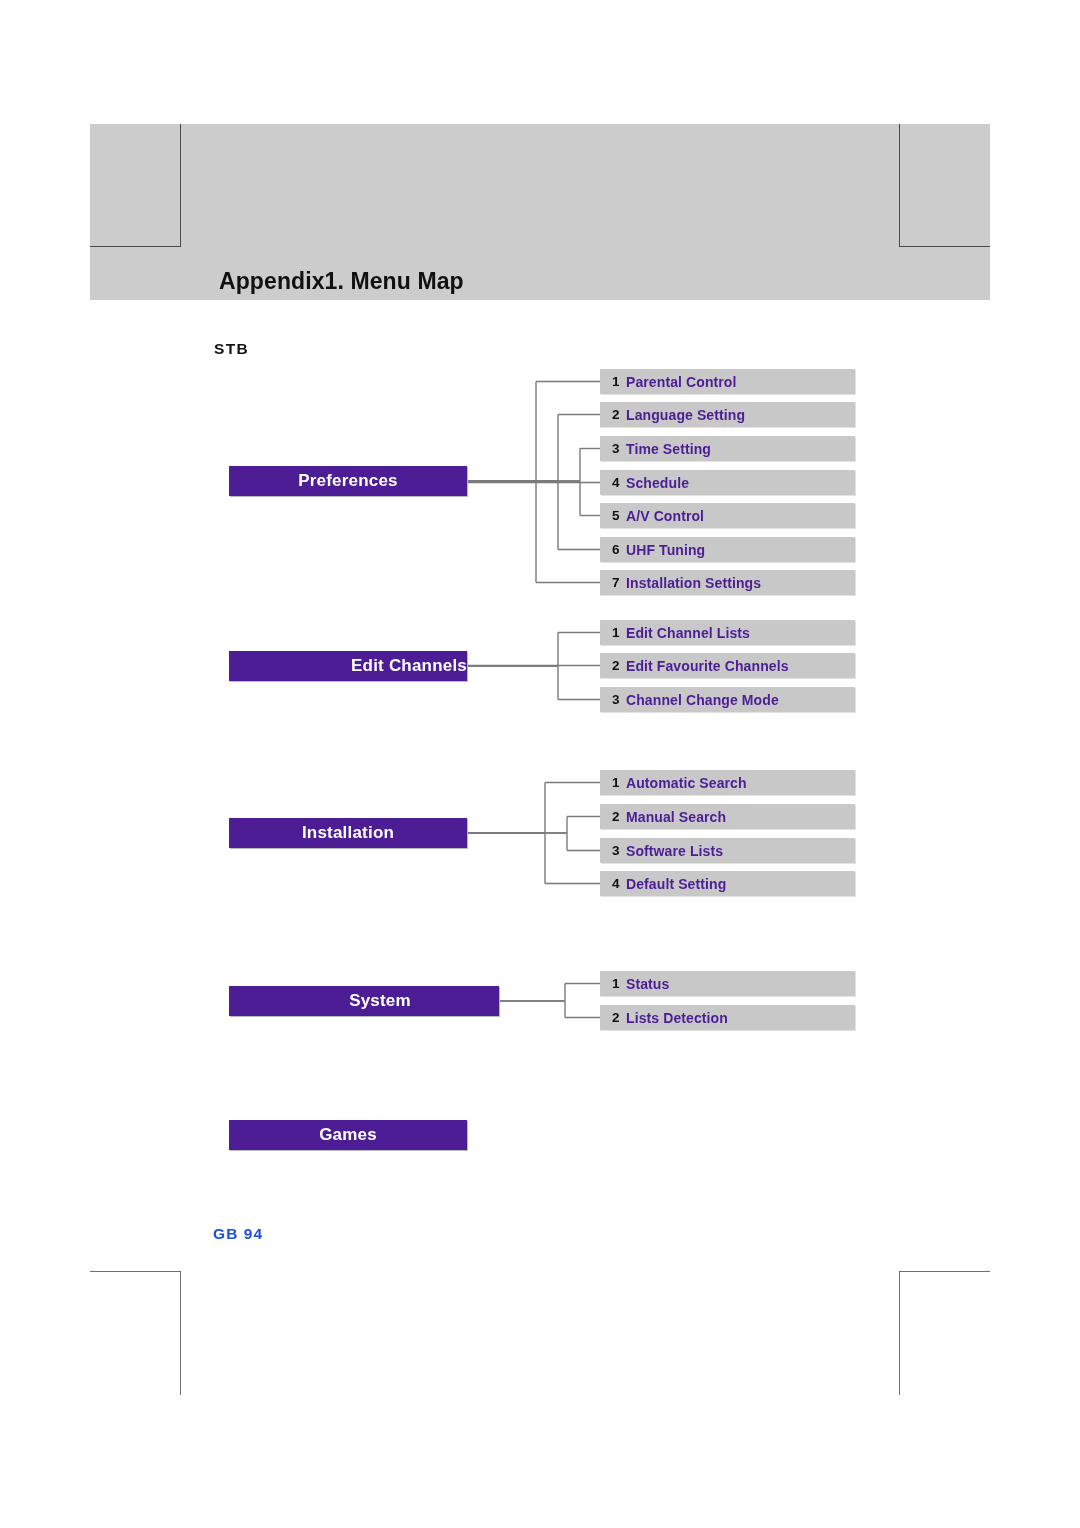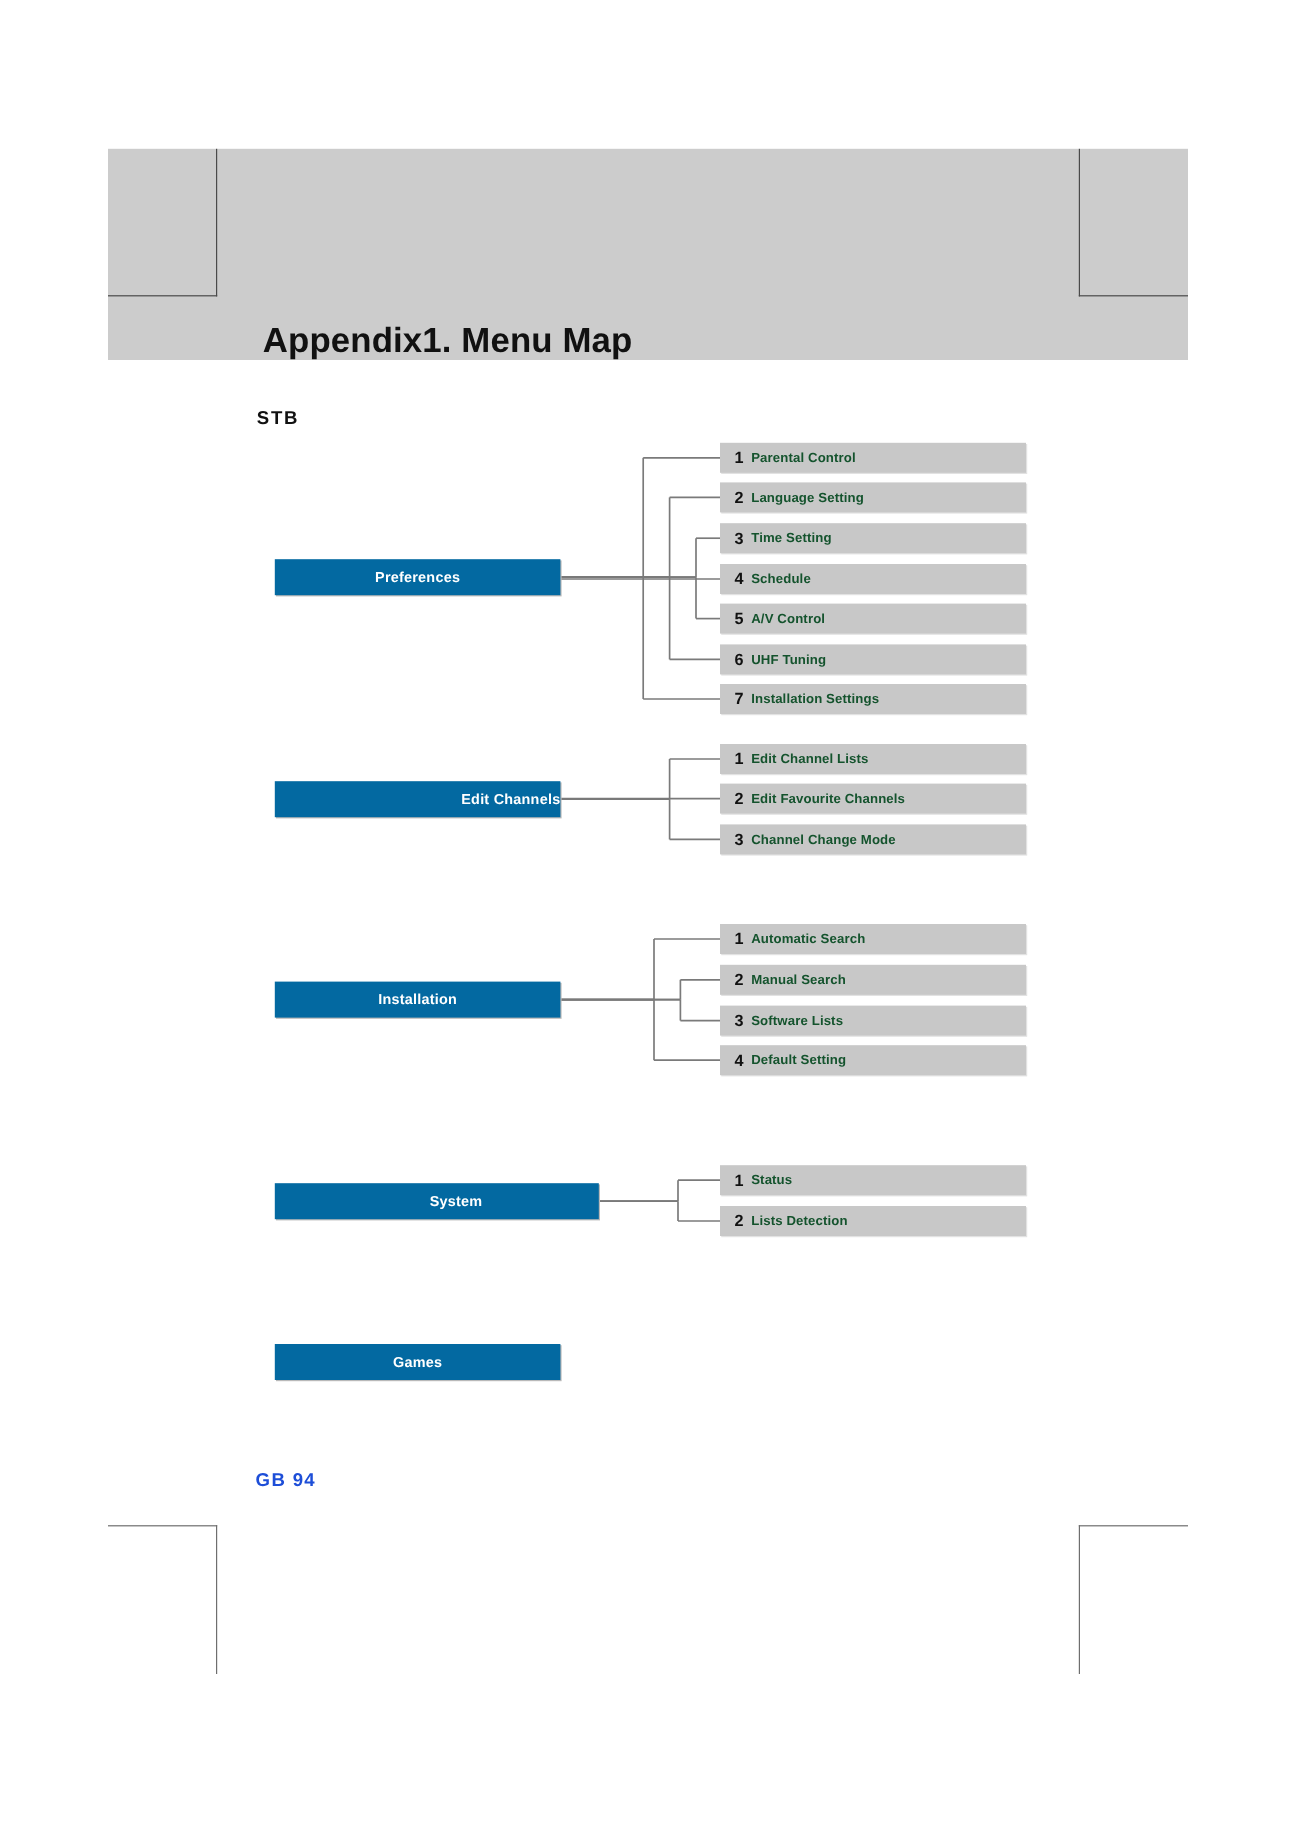--- a/index.html
+++ b/index.html
@@ -62,21 +62,21 @@
     height: 124px;
     border-left: 1.2px solid #6e6e6e;
     border-top: 1.2px solid #6e6e6e;
     box-sizing: border-box;
   }
 
   .page-title {
     position: absolute;
     left: 219px;
     top: 268px;
-    font-size: 29px;
+    font-size: 23px;
     font-weight: bold;
     color: #111111;
     letter-spacing: 0.1px;
     white-space: nowrap;
   }
 
   .root-label {
     position: absolute;
     left: 214px;
     top: 340px;
@@ -103,23 +103,23 @@
     top: 0;
     width: 1080px;
     height: 1528px;
   }
 
   .cat-block {
     position: absolute;
     left: 229px;
     width: 238px;
     height: 30px;
-    background: #0369a1;
+    background: #4c1d95;
     color: #ffffff;
-    font-size: 12px;
+    font-size: 17px;
     font-weight: bold;
     display: flex;
     align-items: center;
     justify-content: center;
     letter-spacing: 0.2px;
     box-shadow: 1px 1px 0 #b9b9b9;
   }
 
   .leaf-box {
     position: absolute;
@@ -132,23 +132,23 @@
     box-shadow: 1px 1px 0 #e2e2e2;
   }
   .leaf-num {
     font-size: 13.5px;
     font-weight: bold;
     color: #111111;
     margin-left: 12px;
     width: 14px;
   }
   .leaf-label {
-    font-size: 11px;
-    font-weight: bold;
-    color: #14532d;
+    font-size: 14px;
+    font-weight: bold;
+    color: #4c1d95;
     letter-spacing: 0.1px;
     white-space: nowrap;
   }
 </style>
 </head>
 <body>
 
 <div class="header-band"></div>
 <div class="crop-tl"></div>
 <div class="crop-tr"></div>

